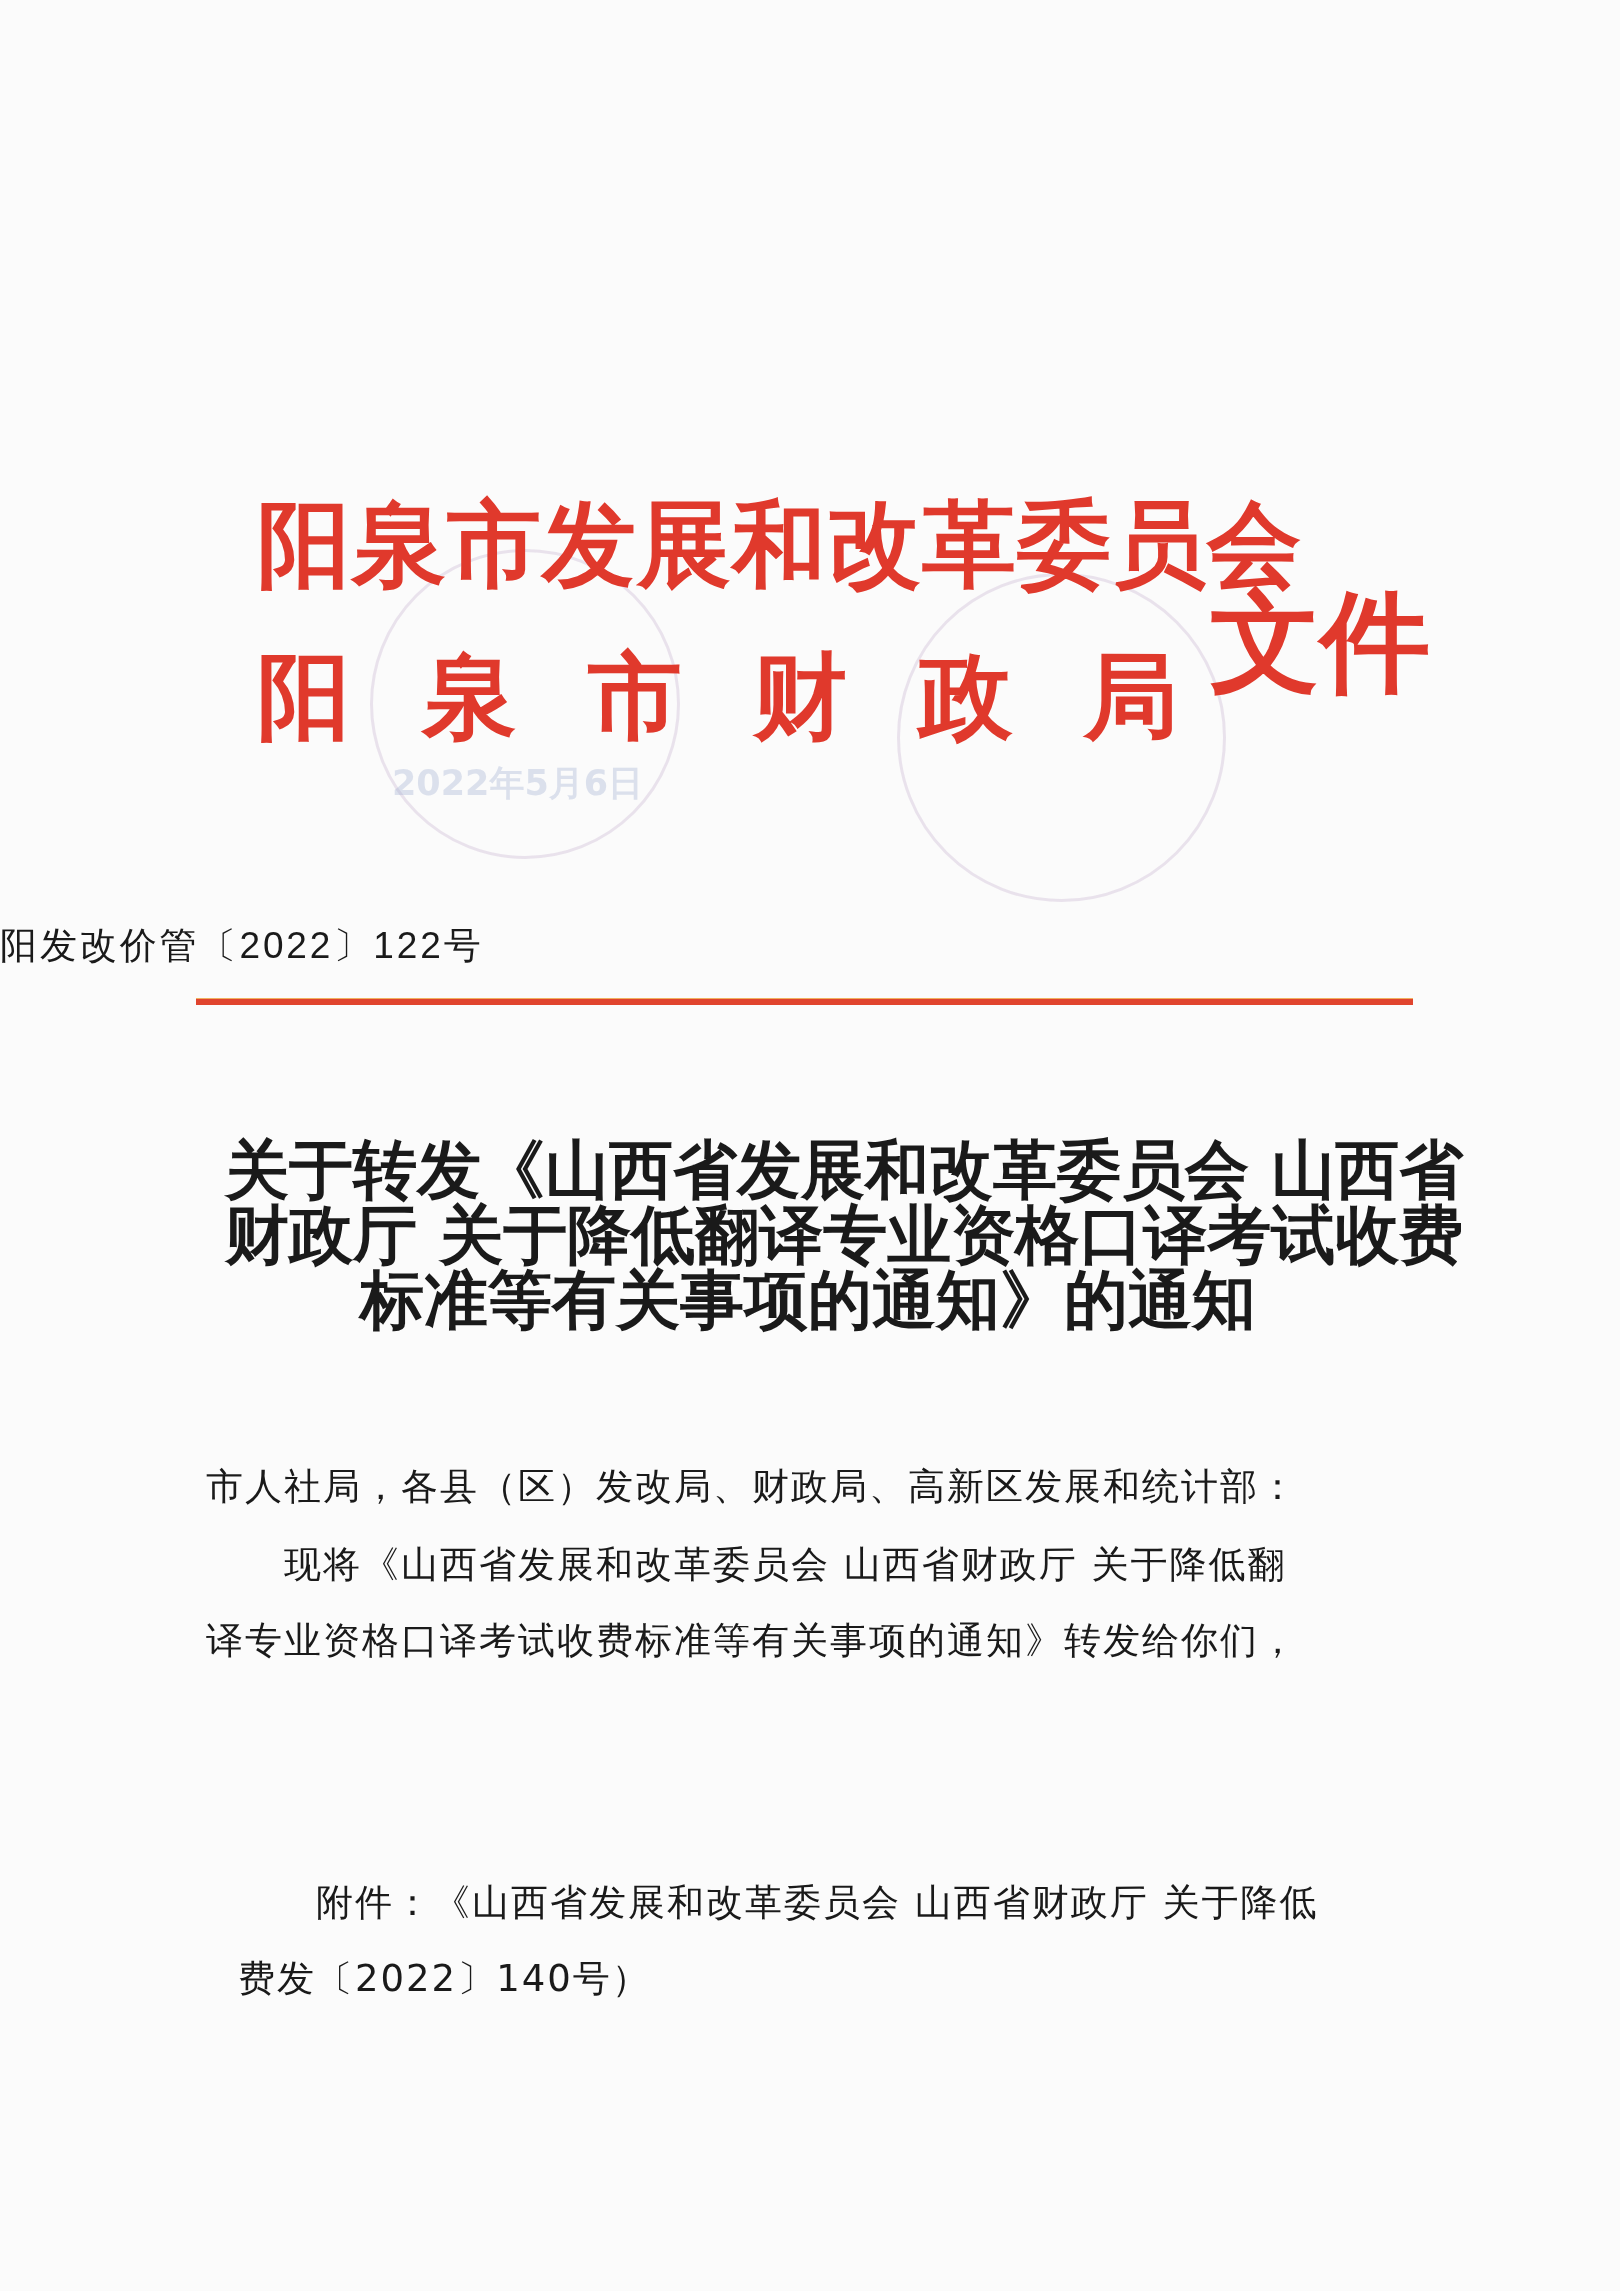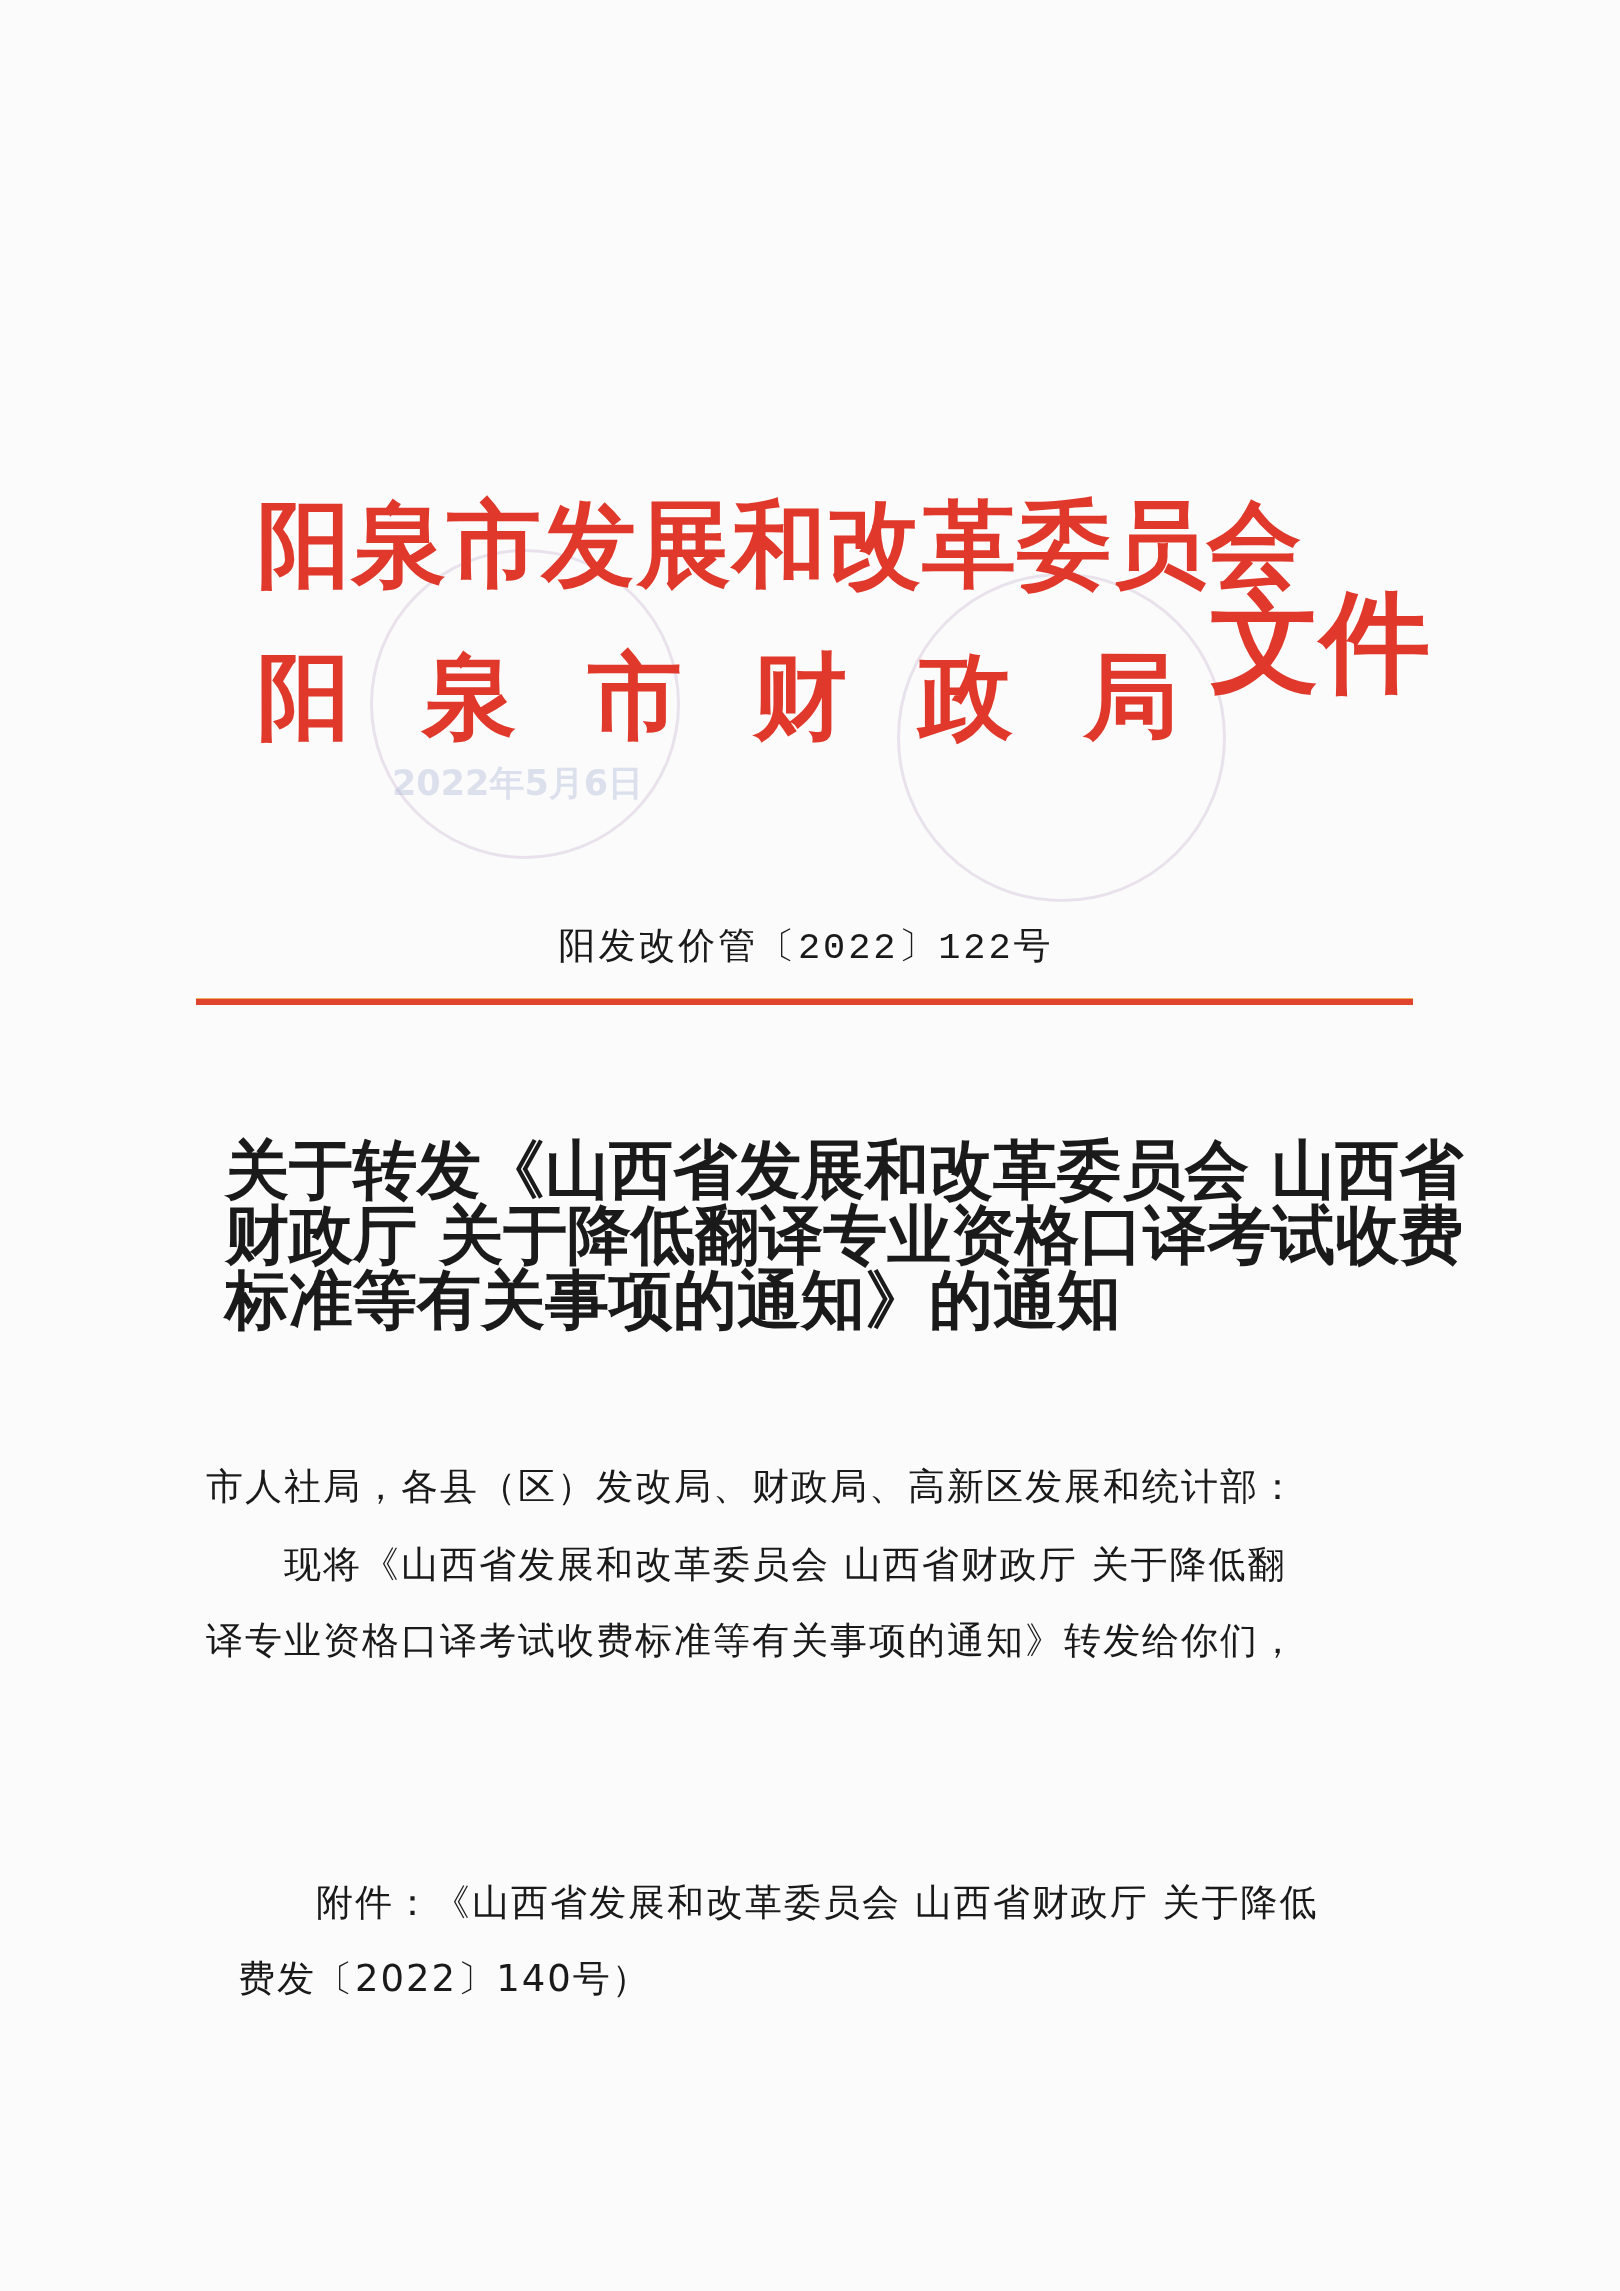--- a/index.html
+++ b/index.html
@@ -45,42 +45,42 @@
       position: absolute;
       left: 392px; top: 760px;
       color: rgba(160, 175, 210, 0.35);
       font-size: 35px;
       font-family: "DejaVu Sans", sans-serif;
       font-weight: bold;
     }
     .doc-number {
       position: absolute;
       left: 0; right: 8px; top: 921px;
-      text-align: center;
+      text-align: left;
       font-size: 37px;
       letter-spacing: 2.9px;
-      font-family: Liberation Mono, monospace;
+      font-family: Liberation Sans, sans-serif;
     }
     .red-rule {
       position: absolute;
       left: 196px; top: 998px;
       width: 1217px; height: 5.9px;
       background: #e0442e;
       border-top: 1px solid #f0b060;
     }
     .title {
       position: absolute;
       left: 225px; width: 1166px; top: 1137px;
       font-size: 64px; line-height: 65px;
       font-weight: bold;
       font-family: "DejaVu Serif", "Liberation Serif", serif;
       text-align: left;
     }
     .title .line { display: block; white-space: nowrap; }
-    .title .line.center { text-align: left; }
+    .title .line.center { text-align: center; }
     .body-text {
       position: absolute;
       left: 206px; width: 1201px;
       font-size: 37px; line-height: 76px;
       font-family: "DejaVu Sans", "Liberation Sans", sans-serif;
       letter-spacing: 2px;
     }
     .body-text .line { display: block; white-space: nowrap; }
     .indent { padding-left: 78px; }
     .addressee { top: 1449px; }

